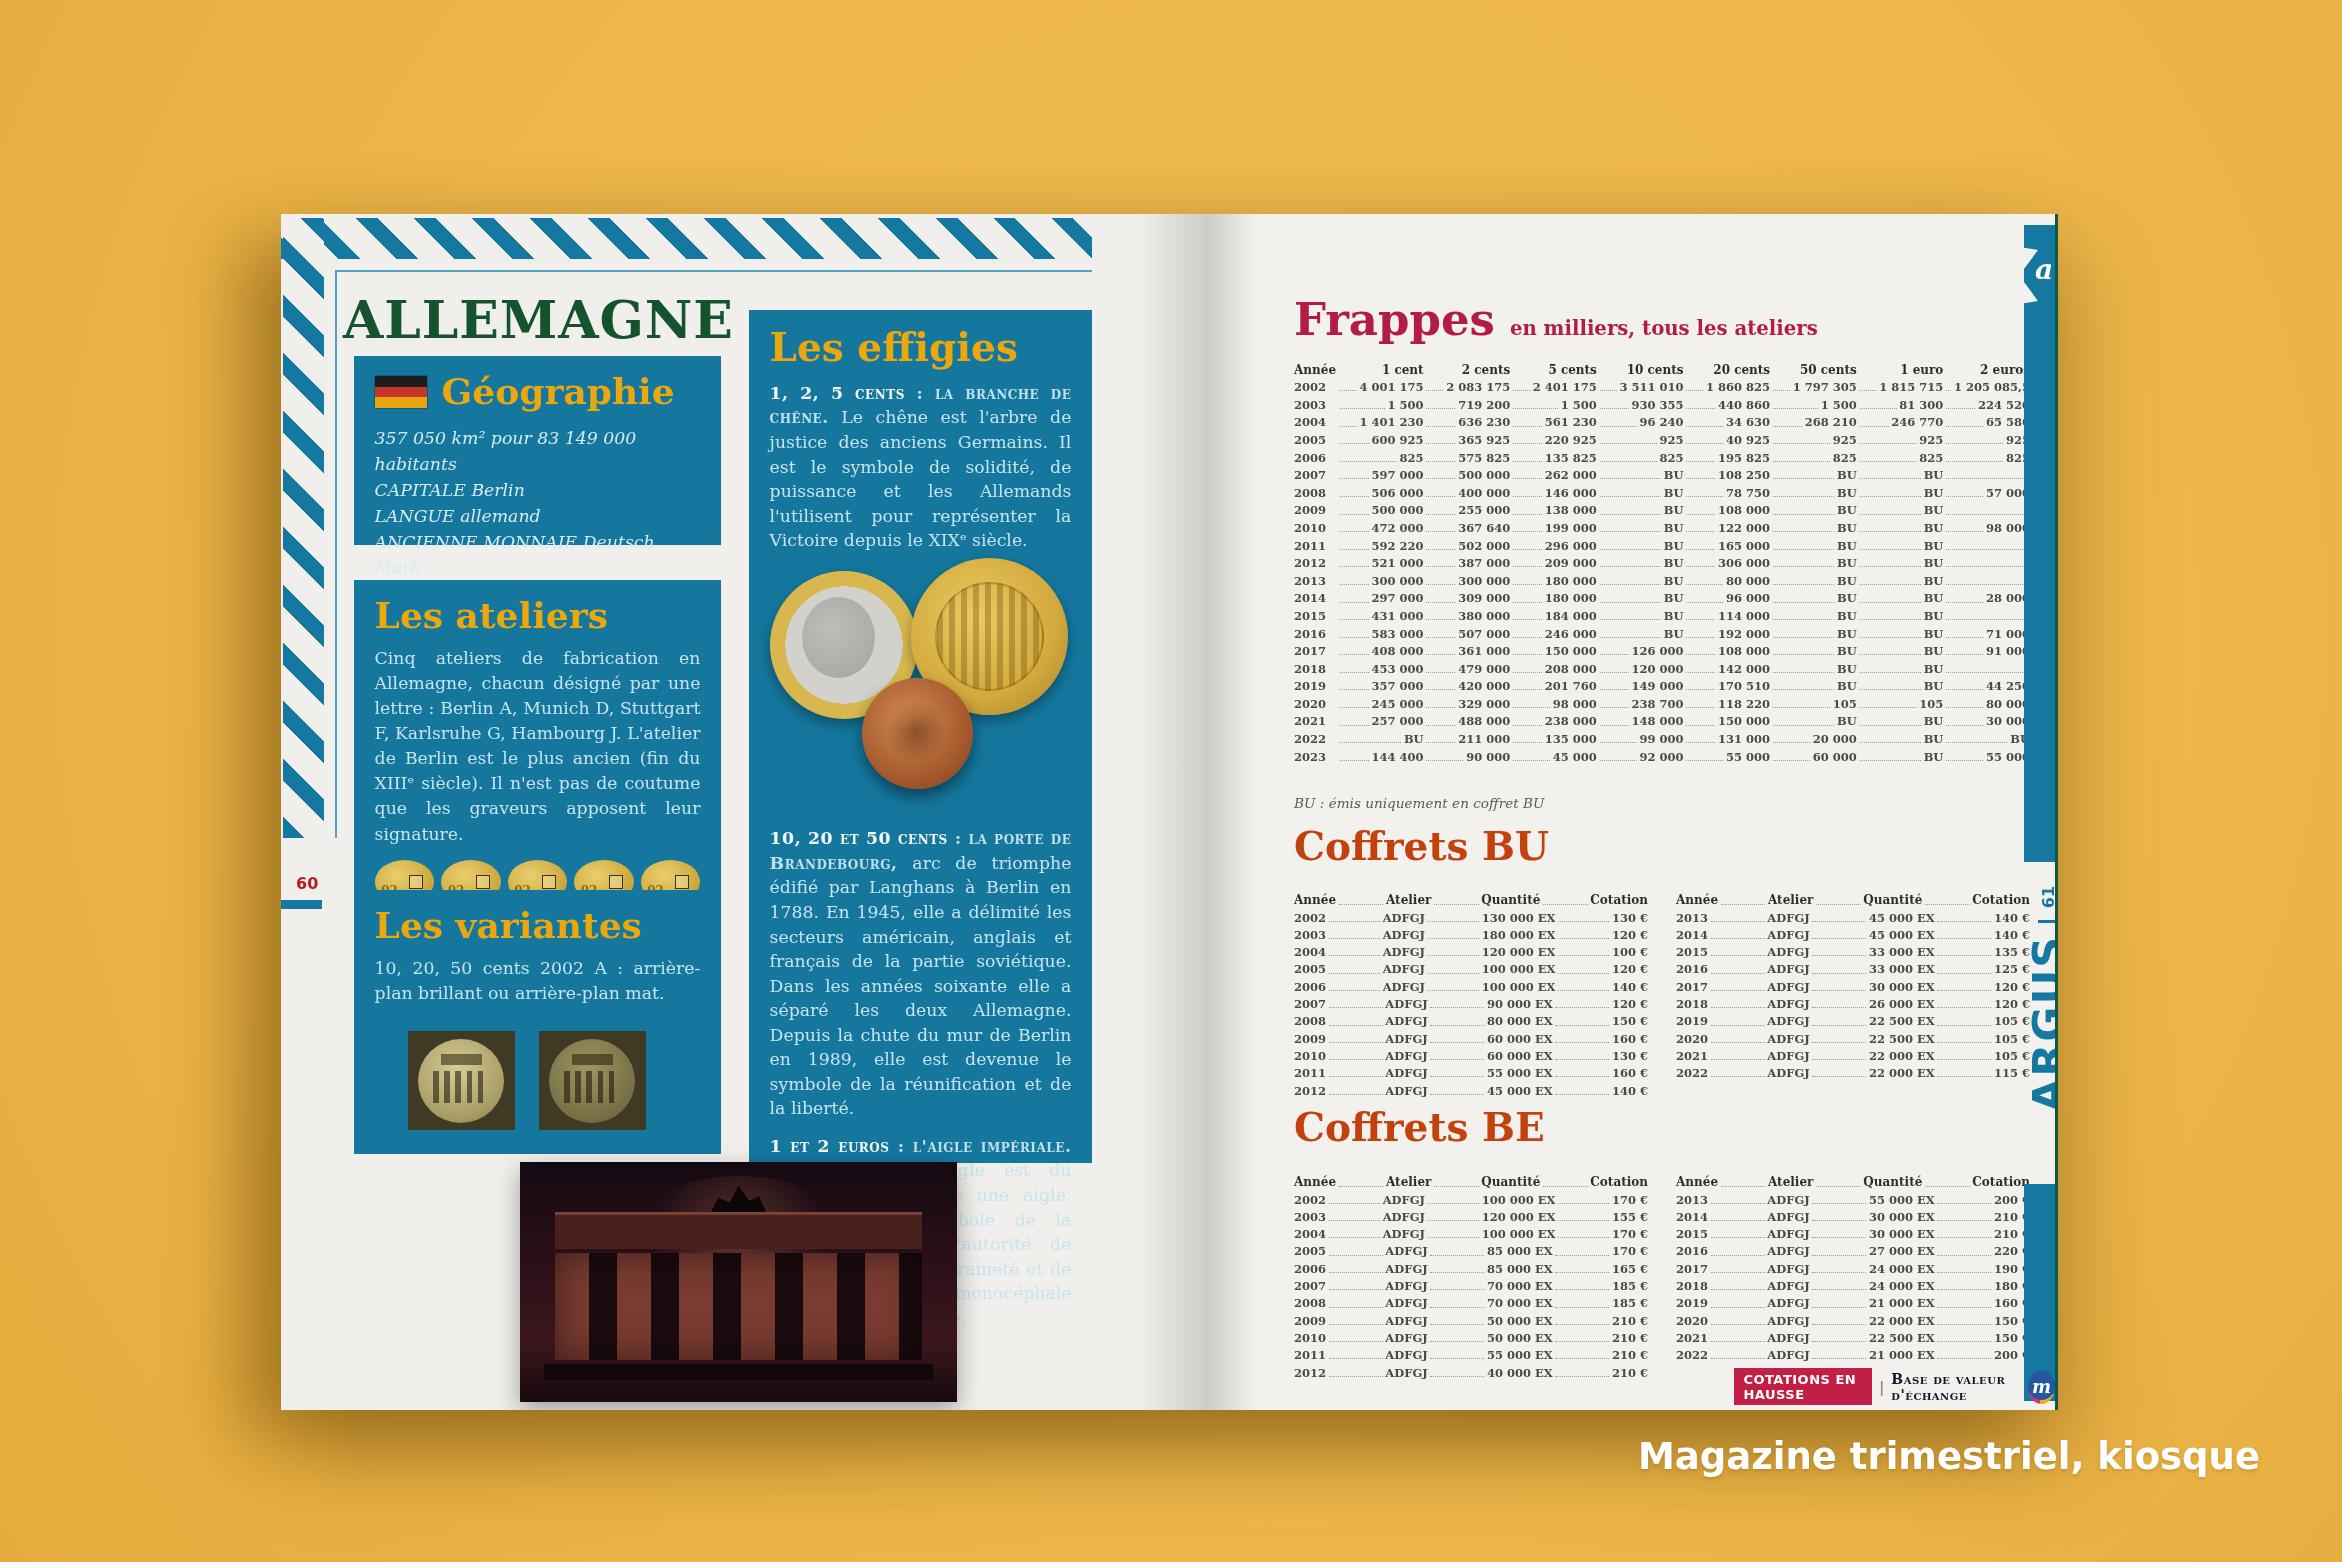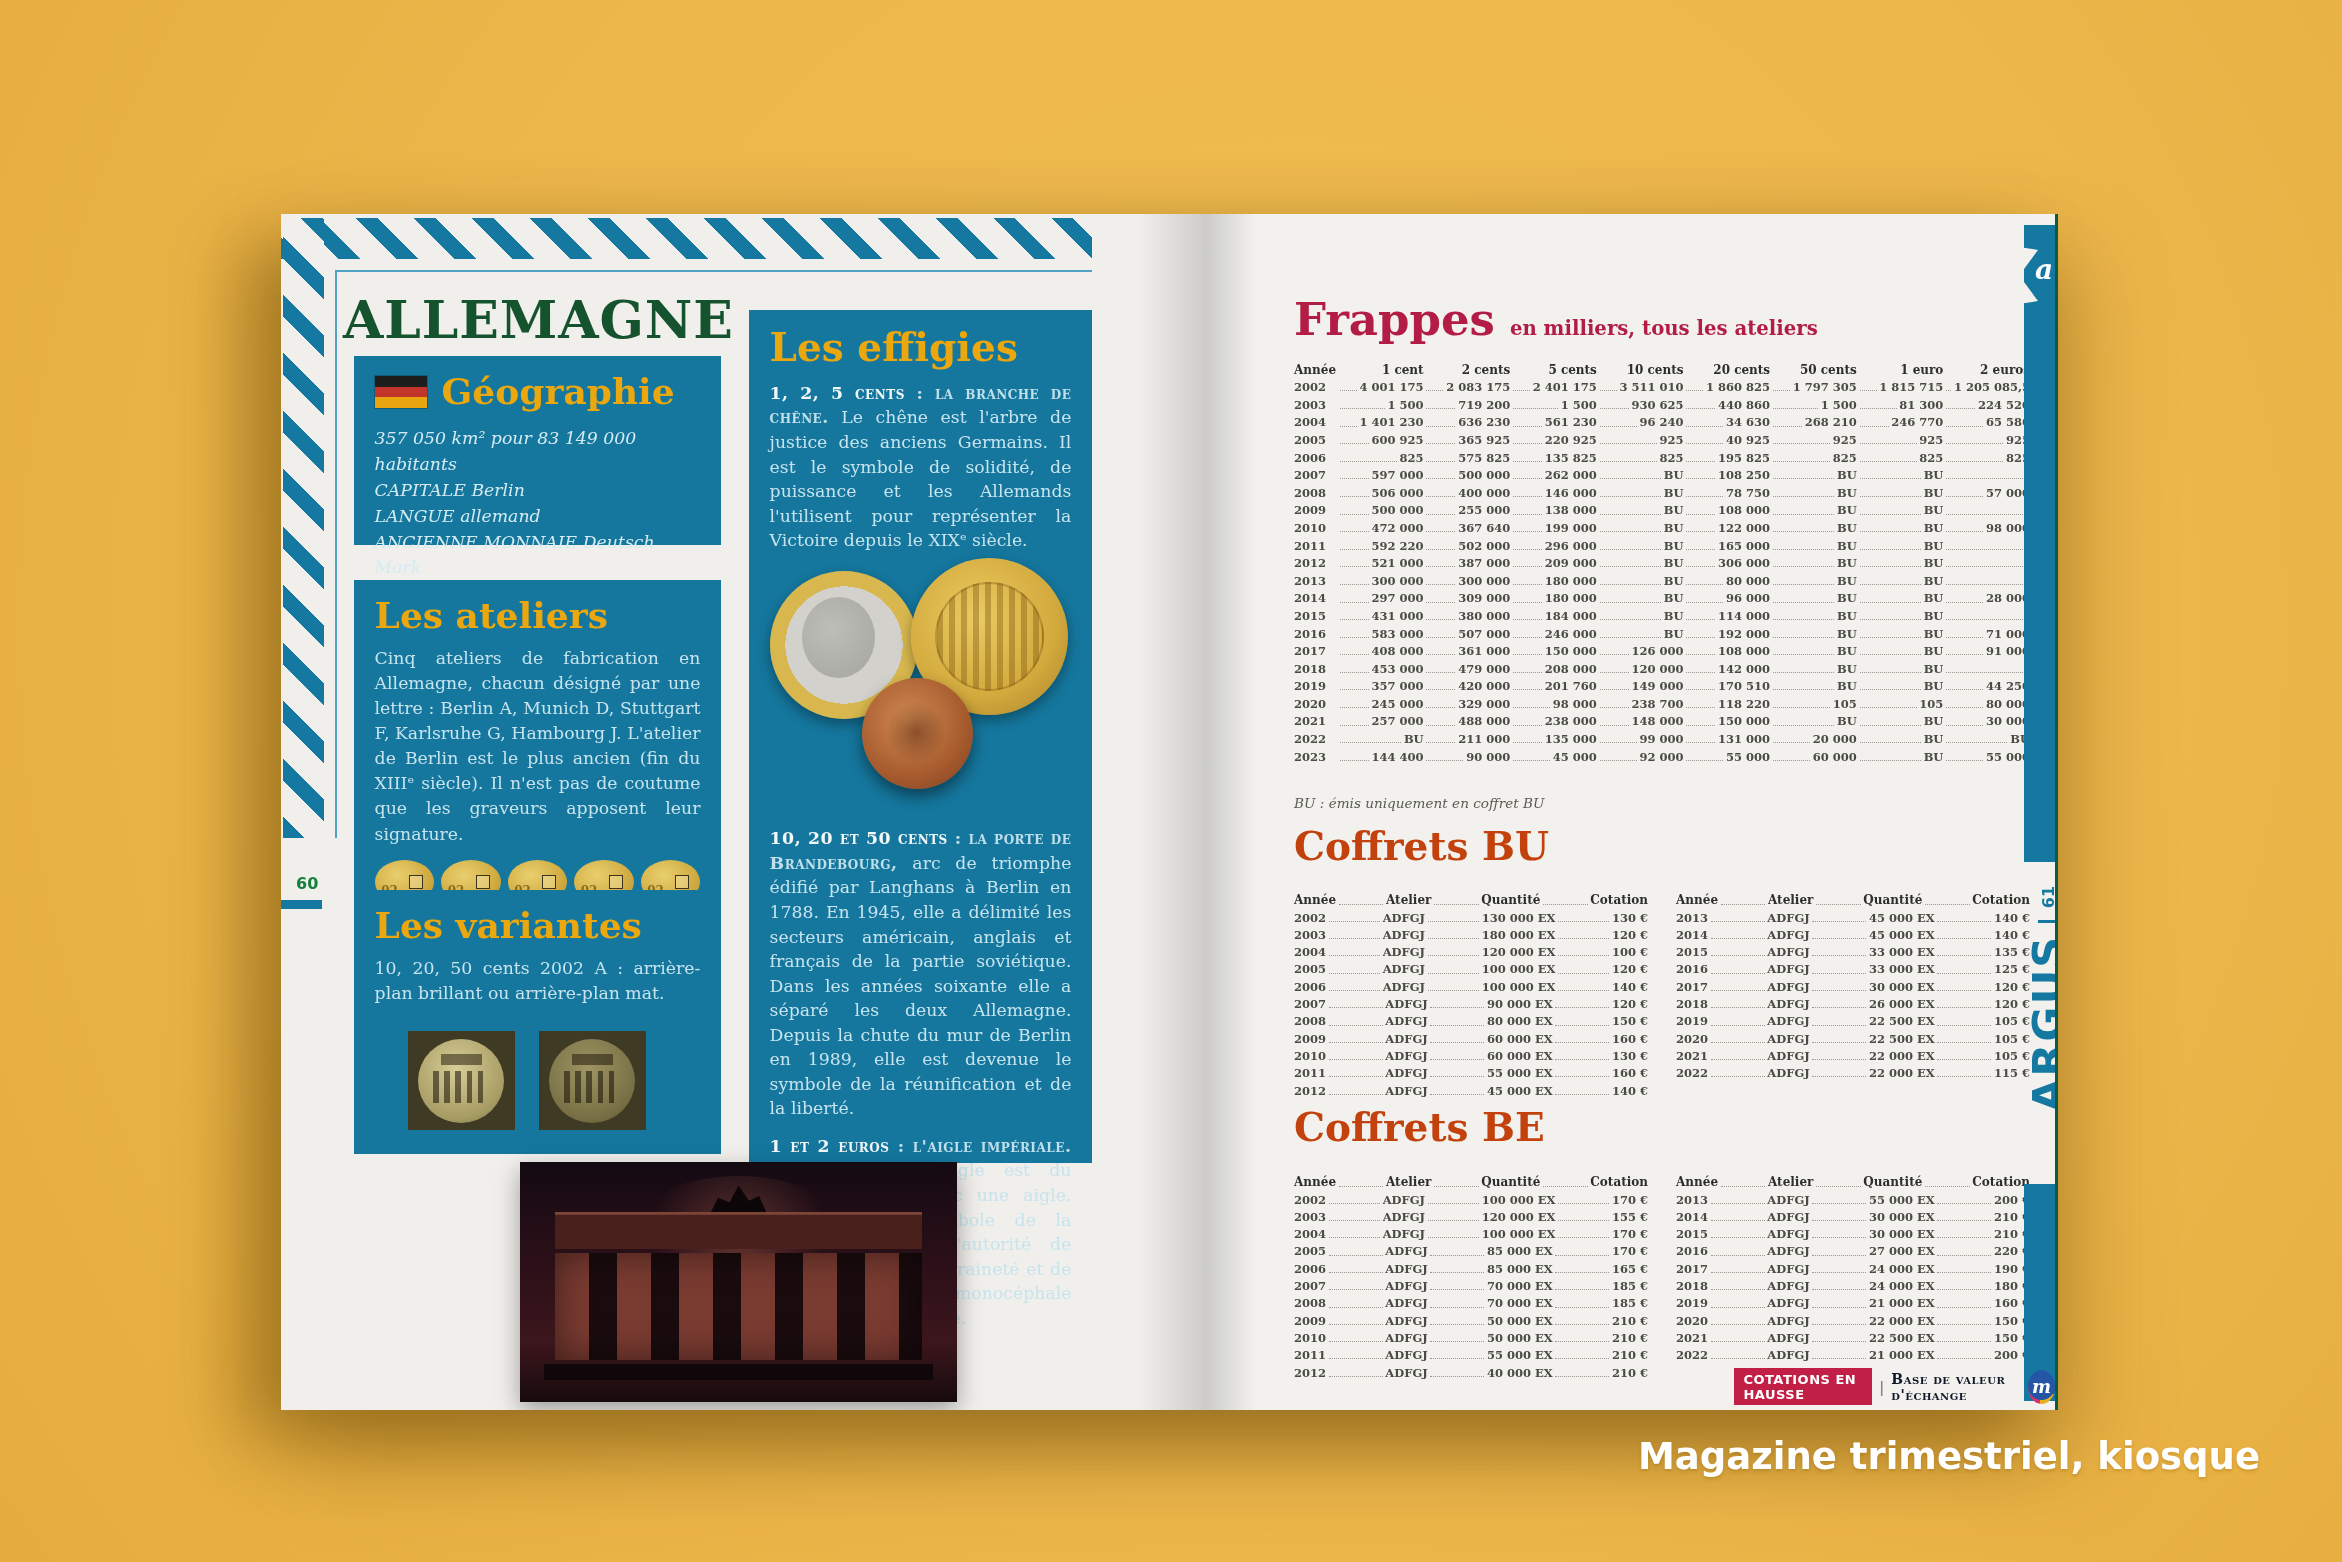--- a/index.html
+++ b/index.html
@@ -80,21 +80,21 @@
      background:radial-gradient(circle,rgba(210,120,90,.35),rgba(210,120,90,0) 70%);}
   .gate{position:absolute;left:8%;right:8%;bottom:9%;height:70%;}
   .gate .attic{position:absolute;left:0;right:0;top:0;height:22%;background:#4A201C;
      box-shadow:inset 0 2.8px 0 rgba(220,140,110,.35);}
   .gate .quadriga{position:absolute;left:42%;top:-16%;width:16%;height:18%;background:#0d0608;
      clip-path:polygon(0 100%,15% 40%,35% 55%,50% 0,68% 50%,85% 35%,100% 100%);}
   .gate .cols{position:absolute;left:0;right:0;top:24%;bottom:12%;
      background:repeating-linear-gradient(90deg,#7A3B31 0 34px,#1a0b0e 34px 62px);
      box-shadow:inset 0 0 37px rgba(0,0,0,.5);}
   .gate .base{position:absolute;left:-3%;right:-3%;bottom:0;height:10%;background:#0f0709;}
-  .pagenum-left{position:absolute;left:15px;top:660px;font-size:16px;font-weight:700;color:#15803d;
+  .pagenum-left{position:absolute;left:15px;top:660px;font-size:16px;font-weight:700;color:#b91c1c;
      font-family:"DejaVu Sans",sans-serif;}
   .pagebar-left{position:absolute;left:0;top:686px;width:41px;height:9.4px;background:#1478A0;}
 
   
   .r-title{position:absolute;left:90px;top:79px;display:flex;align-items:baseline;gap:15px;color:#B21C45;}
   .r-title .big{font-size:45px;font-weight:700;}
   .r-title .sub{font-size:19.7px;font-weight:700;}
   .ftable{position:absolute;left:90px;top:142px;width:736px;font-family:"DejaVu Serif",serif;color:#4B4B45;}
   .frow{display:flex;align-items:flex-end;height:17.6px;font-size:11.5px;font-weight:700;}
   .fhead{color:#2E2E2A;font-size:12px;height:20.6px;}
@@ -299,21 +299,21 @@
               <span class="fcell">
                 <span class="dots"></span>
                 <span class="val">719 200</span>
               </span>
               <span class="fcell">
                 <span class="dots"></span>
                 <span class="val">1 500</span>
               </span>
               <span class="fcell">
                 <span class="dots"></span>
-                <span class="val">930 625</span>
+                <span class="val">930 355</span>
               </span>
               <span class="fcell">
                 <span class="dots"></span>
                 <span class="val">440 860</span>
               </span>
               <span class="fcell">
                 <span class="dots"></span>
                 <span class="val">1 500</span>
               </span>
               <span class="fcell">

